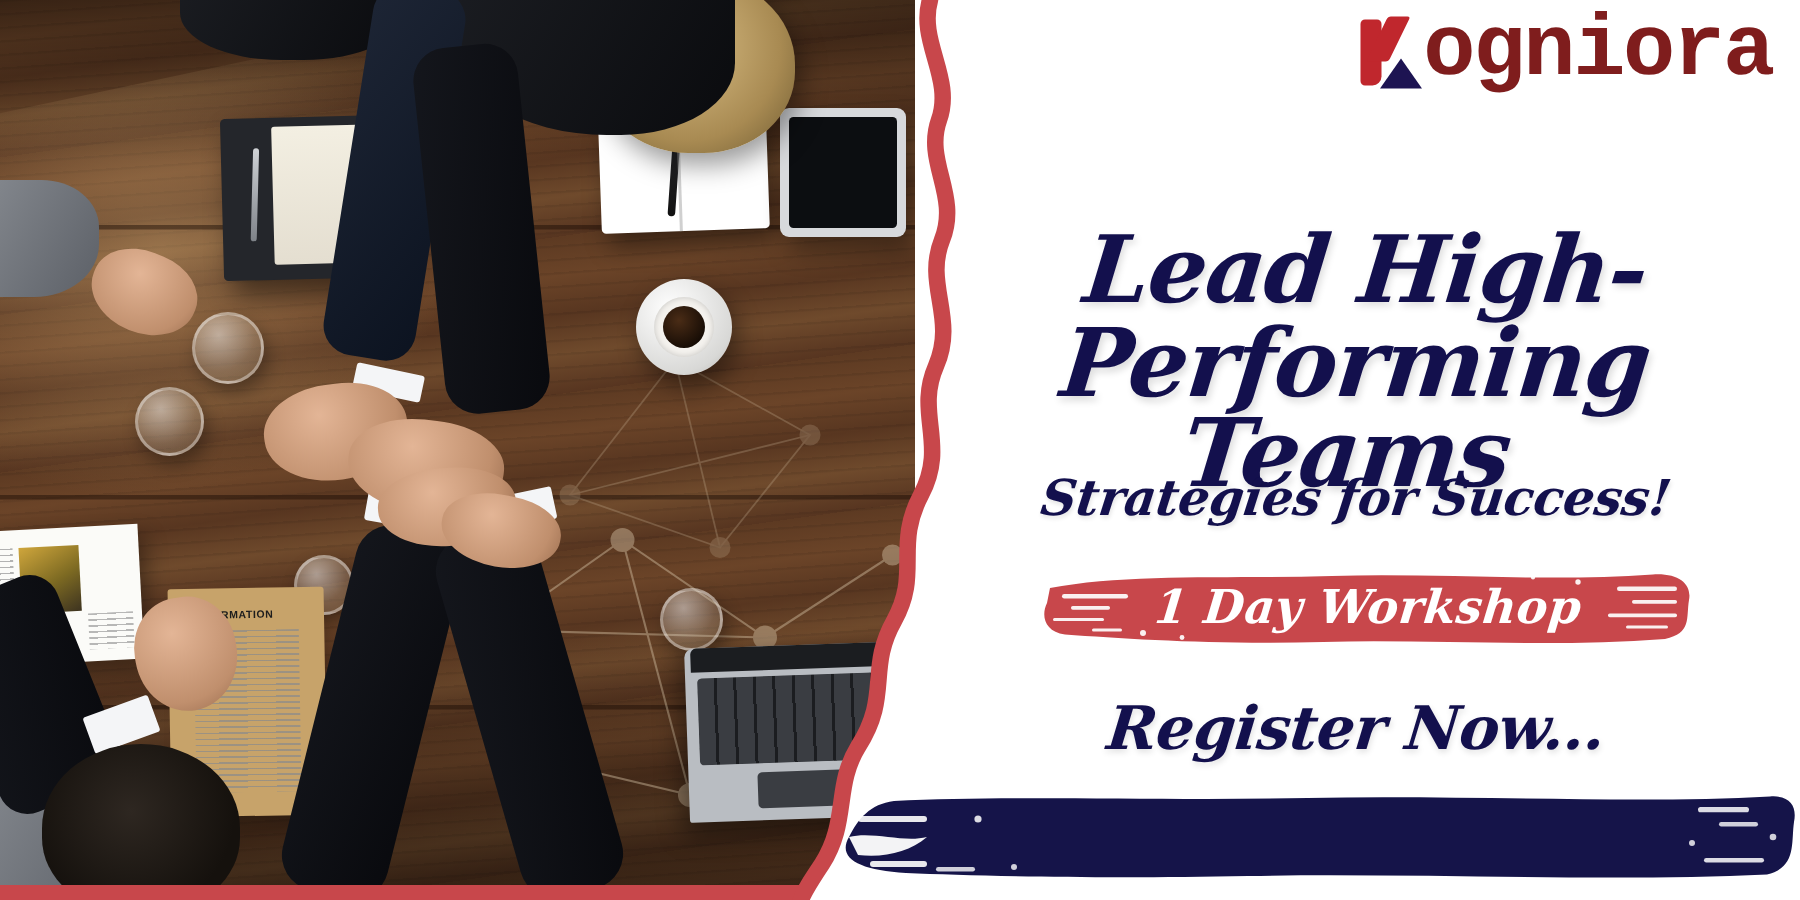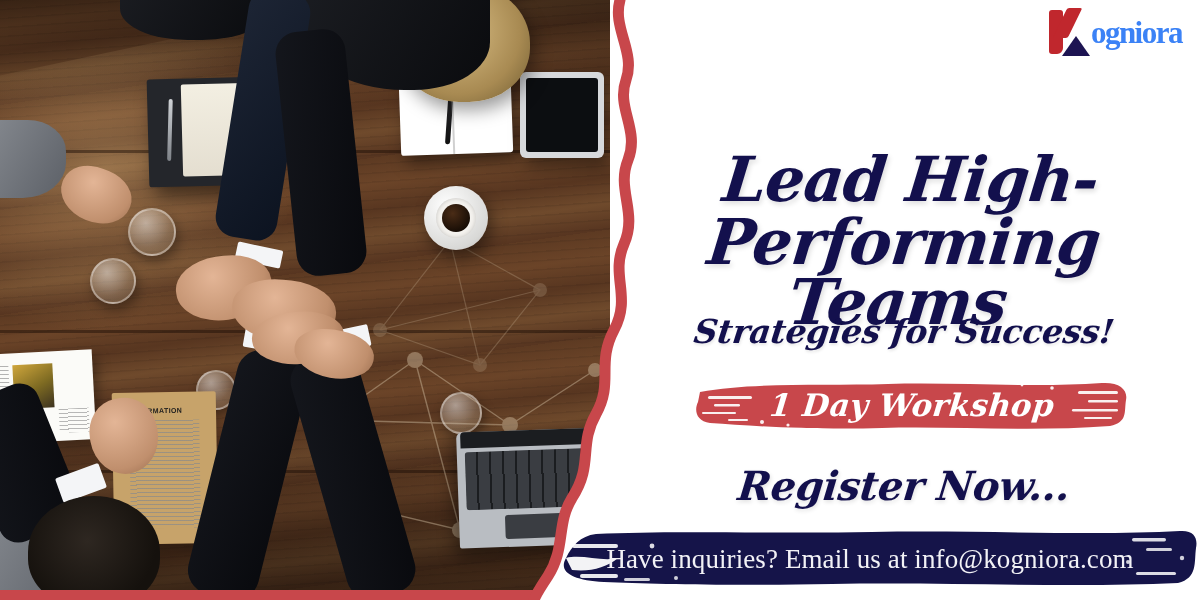--- a/index.html
+++ b/index.html
@@ -193,22 +193,22 @@
     background:#c0272d;
     transform:skewX(-26deg);
     border-radius:2px;
   }
   .logo-tri{
     position:absolute;left:15px;top:30px;width:0;height:0;
     border-left:14px solid transparent;border-right:14px solid transparent;
     border-bottom:20px solid #1d1452;
   }
   .logo-word{
-    font-family:Liberation Serif, serif;
-    font-size:31px;font-weight:700;color:#3b82f6;
+    font-family:Liberation Mono, monospace;
+    font-size:58px;font-weight:700;color:#7f1d1d;
     letter-spacing:-1.5px;line-height:1;
     margin-left:-4px;
   }
 
   .headline{
     position:absolute;left:8px;top:150px;width:592px;
     text-align:center;
     font-family:"DejaVu Serif",serif;
     font-style:italic;font-weight:700;
     font-size:62px;line-height:.96;
@@ -449,16 +449,15 @@
         <rect x="92" y="50" width="26" height="3" rx="1.5" opacity=".8"></rect>
         <circle cx="120" cy="18" r="2.4" opacity=".85"></circle>
         <circle cx="144" cy="50" r="2" opacity=".8"></circle>
         <rect x="600" y="10" width="34" height="3.5" rx="1.7" opacity=".85"></rect>
         <rect x="614" y="20" width="26" height="3" rx="1.5" opacity=".8"></rect>
         <rect x="604" y="44" width="40" height="3" rx="1.5" opacity=".85"></rect>
         <circle cx="596" cy="34" r="2" opacity=".8"></circle>
         <circle cx="650" cy="30" r="2.2" opacity=".8"></circle>
       </g>
     </svg>
-    <div class="brush-navy-label">Have inquiries? Email us at info@kogniora.com</div>
 
   </div>
 </div>
 
 </body></html>

